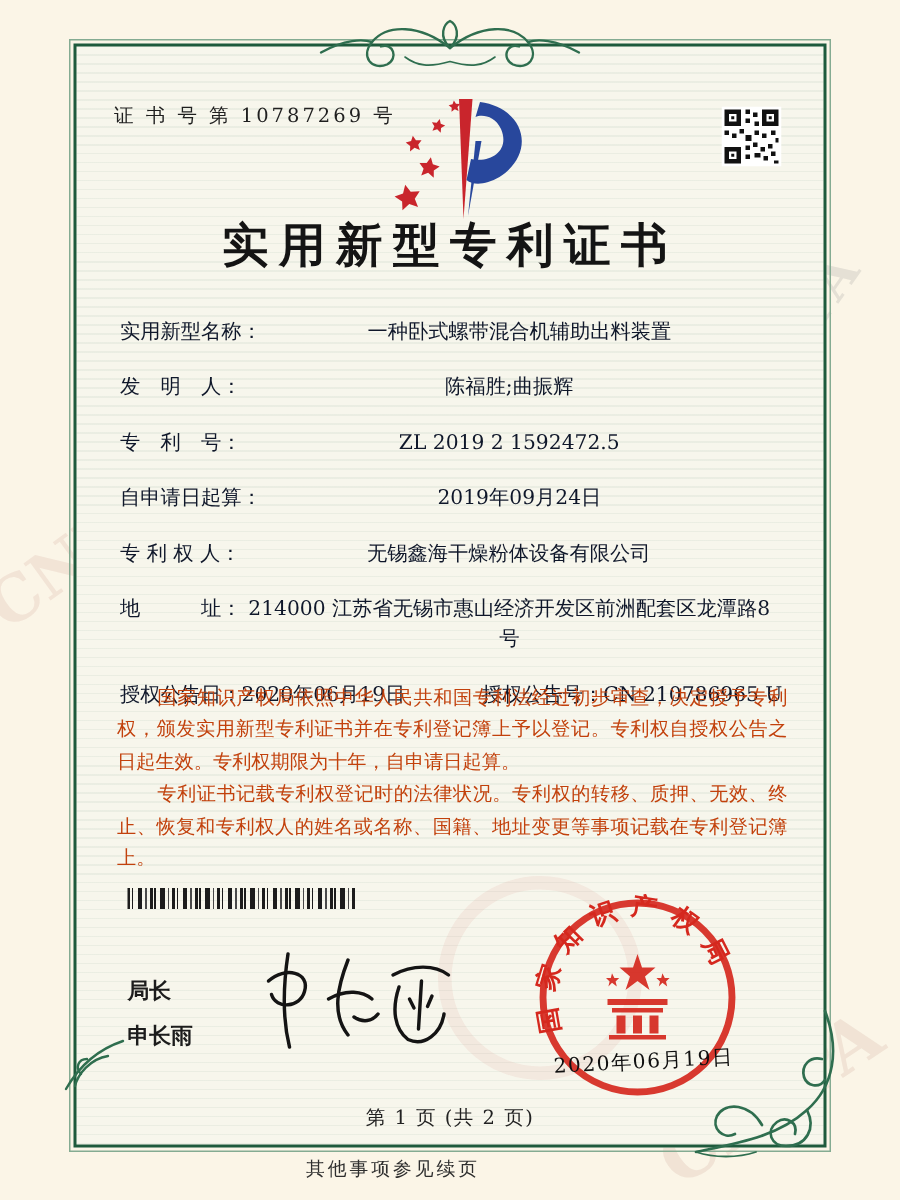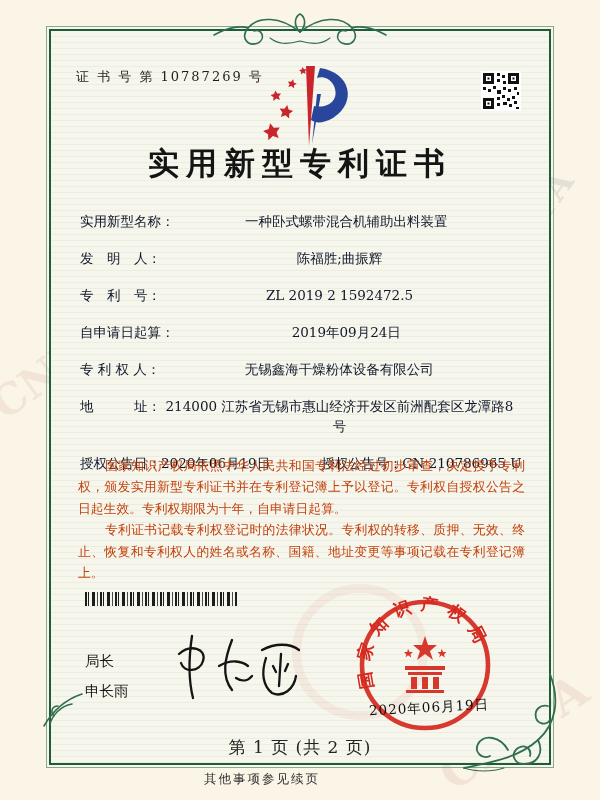--- a/index.html
+++ b/index.html
@@ -57,32 +57,32 @@
 
   .barcode{
     position:absolute; left:85px; top:592px; width:153px; height:14px;
     background:repeating-linear-gradient(90deg,
       #1c1c1c 0 2px, transparent 2px 3px,
       #1c1c1c 3px 4px, transparent 4px 7px,
       #1c1c1c 7px 10px, transparent 10px 12px,
       #4a4a4a 12px 13px, transparent 13px 15px);
   }
 
-  .director{position:absolute; left:85px; top:646px; font-family:"Liberation Sans", sans-serif; font-weight:normal; font-size:14.5px; color:#1c1c1c; line-height:30px;}
+  .director{position:absolute; left:85px; top:646px; font-family:"Liberation Sans", sans-serif; font-weight:bold; font-size:14.5px; color:#1c1c1c; line-height:30px;}
   .signature{position:absolute; left:162px; top:626px;}
 
   .seal-ghost{position:absolute; left:292px; top:584px; width:118px; height:118px; border:9px solid rgba(219,122,110,0.10); border-radius:50%; z-index:2;}
   .seal{position:absolute; left:356px; top:596px; z-index:4;}
   .seal-date{
     position:absolute; left:369px; top:699px; z-index:5;
     font-size:13.5px; color:#101010; letter-spacing:1px; transform:rotate(-3deg);
     font-family:"DejaVu Serif", serif;
   }
 
-  .footer-page{position:absolute; left:0; top:736px; width:600px; text-align:center; font-size:17px; color:#222; letter-spacing:1px;}
+  .footer-page{position:absolute; left:0; top:736px; width:600px; text-align:center; font-size:13px; color:#222; letter-spacing:1px;}
   .footer-note{position:absolute; left:0; top:771px; width:524px; text-align:center; font-size:12.5px; color:#2e2e2e; letter-spacing:2px; z-index:3;}
 </style>
 </head>
 <body>
 
 <div class="page">
 
   <div class="wm wm1">CNIPA</div>
   <div class="wm wm2">CNIPA</div>
   <div class="wm wm3">CNIPA</div>

